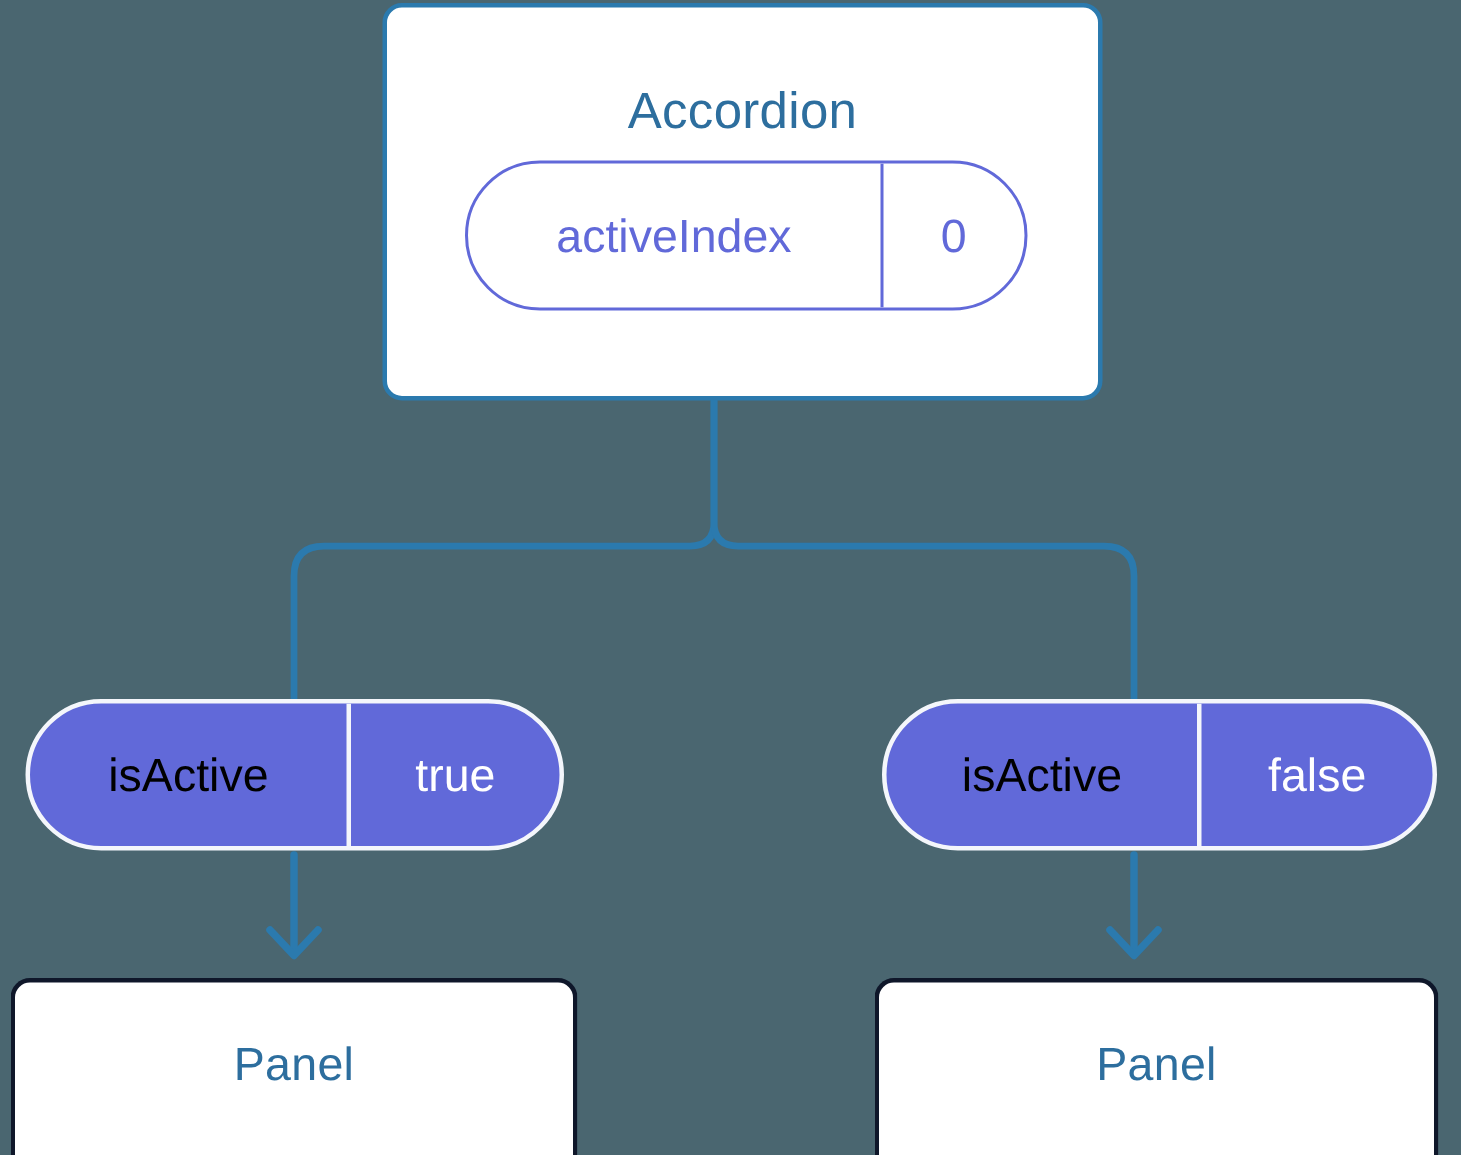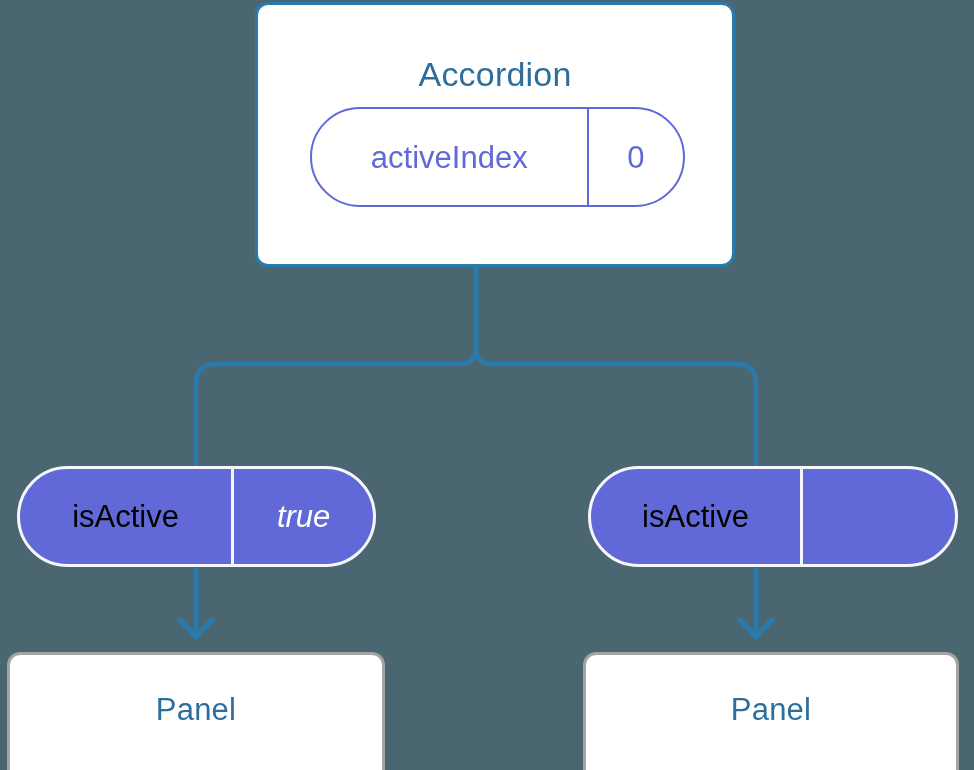--- a/index.html
+++ b/index.html
@@ -128,21 +128,20 @@
     top: 466px;
     width: 359px;
     height: 101px;
     font-size: 31px;
   }
   #pill-is-active-true .pill-key {
     width: 216px;
   }
   #pill-is-active-true .pill-value {
     width: 140px;
-    font-style: italic;
   }
 
   
   #pill-is-active-false {
     left: 588px;
     top: 466px;
     width: 370px;
     height: 101px;
     font-size: 31px;
   }
@@ -151,21 +150,21 @@
   }
   #pill-is-active-false .pill-value {
     width: 155px;
   }
 
   
   .panel-card {
     position: absolute;
     box-sizing: border-box;
     background: #ffffff;
-    border: 3px solid #a3a3a3;
+    border: 3px solid #0f172a;
     border-radius: 13px;
     display: flex;
     align-items: center;
     justify-content: center;
   }
   .panel-card .card-title {
     margin-top: 0;
     font-size: 31px;
   }
 
@@ -234,20 +233,21 @@
     </div>
   </div>
 
   <div class="pill filled" id="pill-is-active-true">
     <div class="pill-key">isActive</div>
     <div class="pill-value">true</div>
   </div>
 
   <div class="pill filled" id="pill-is-active-false">
     <div class="pill-key">isActive</div>
+    <div class="pill-value">false</div>
   </div>
 
   <div class="panel-card" id="panel-card-left">
     <div class="card-title">Panel</div>
   </div>
 
   <div class="panel-card" id="panel-card-right">
     <div class="card-title">Panel</div>
   </div>
 

